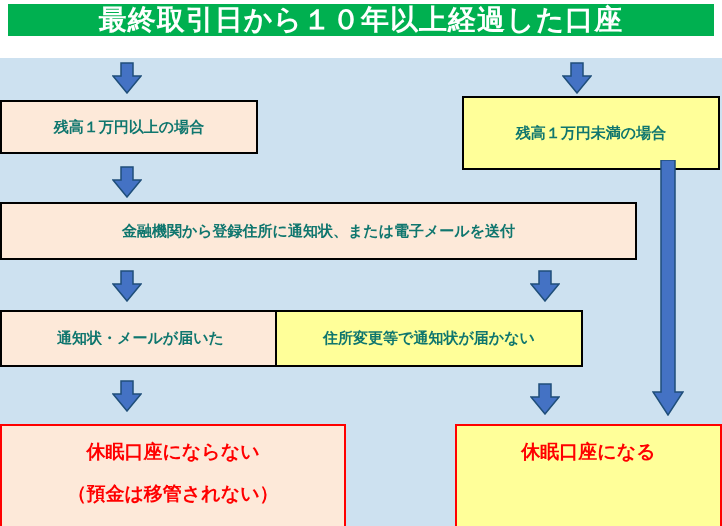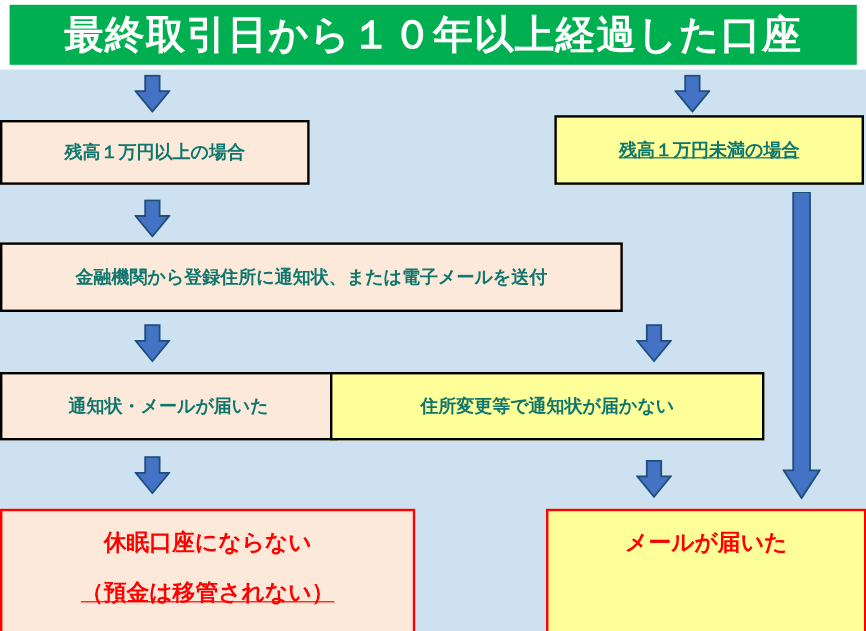--- a/index.html
+++ b/index.html
@@ -14,24 +14,24 @@
     overflow: hidden;
     background: #ffffff;
   }
   .blue-area {
     position: absolute;
     left: 0; top: 58px; right: 0; bottom: 0;
     background: var(--background, #CDE1F0);
   }
   .title-banner {
     position: absolute;
-    left: 8px; top: 4px; width: 706px; height: 50px;
+    left: 8px; top: 4px; width: 706px; height: 32px;
     background: var(--title-bg, #00B050);
     color: var(--title-text, #FFFFFF);
-    font-size: 33px;
+    font-size: 28px;
     font-weight: bold;
     display: flex;
     align-items: center;
     justify-content: center;
     white-space: nowrap;
     letter-spacing: 1px;
   }
   .flow-box {
     position: absolute;
     border: 2px solid var(--box-border, #000000);
@@ -42,44 +42,44 @@
     text-align: center;
     font-weight: bold;
     color: #0f766e;
     font-size: 15px;
     white-space: nowrap;
   }
   .peach { background: var(--peach-box, #FDE9D9); }
   .yellow { background: var(--yellow-box, #FFFF99); }
 
   .box-balance-over      { left: 0;     top: 100px; width: 258px; height: 54px; }
-  .box-balance-under     { left: 462px; top: 96px;  width: 258px; height: 58px; text-decoration: underline; }
-  .box-notice-sent       { left: 0;     top: 202px; width: 519px; height: 58px; }
+  .box-balance-under     { left: 462px; top: 96px;  width: 258px; height: 74px; }
+  .box-notice-sent       { left: 0;     top: 202px; width: 637px; height: 58px; }
   .box-notice-received   { left: 0;     top: 310px; width: 281px; height: 57px; }
-  .box-notice-missed     { left: 275px; top: 310px; width: 362px; height: 57px; }
+  .box-notice-missed     { left: 275px; top: 310px; width: 308px; height: 57px; }
 
   .result-box {
     position: absolute;
     border: 2px solid var(--result-border, #FF0000);
     box-sizing: border-box;
     display: flex;
     flex-direction: column;
     align-items: center;
     justify-content: flex-start;
     padding-top: 13px;
     gap: 16px;
     color: var(--result-text, #FF0000);
     font-weight: bold;
     text-align: center;
     white-space: nowrap;
   }
   .box-not-dormant { left: 0;     top: 424px; width: 346px; height: 112px; }
   .box-dormant     { left: 455px; top: 424px; width: 267px; height: 112px; }
   .result-main { font-size: 19px; }
-  .result-sub  { font-size: 19px; text-decoration: underline; }
+  .result-sub  { font-size: 19px; }
 
   .arrow {
     position: absolute;
     display: block;
   }
   .arrow svg { display: block; width: 100%; height: 100%; }
   .arrow polygon {
     fill: var(--arrow-fill, #4472C4);
     stroke: var(--arrow-stroke, #1F4E79);
     stroke-width: 1.5;
@@ -164,16 +164,16 @@
     <svg viewBox="0 0 30 32">
         <polygon points="9,1 21,1 21,14 29,14 15,31 1,14 9,14"></polygon>
       </svg>
   </span>
 
   <div class="result-box peach box-not-dormant">
     <span class="result-main">休眠口座にならない</span>
     <span class="result-sub">（預金は移管されない）</span>
   </div>
   <div class="result-box yellow box-dormant">
-    <span class="result-main">メールが届いた</span>
+    <span class="result-main">休眠口座になる</span>
   </div>
 
 </div>
 
 </body></html>

